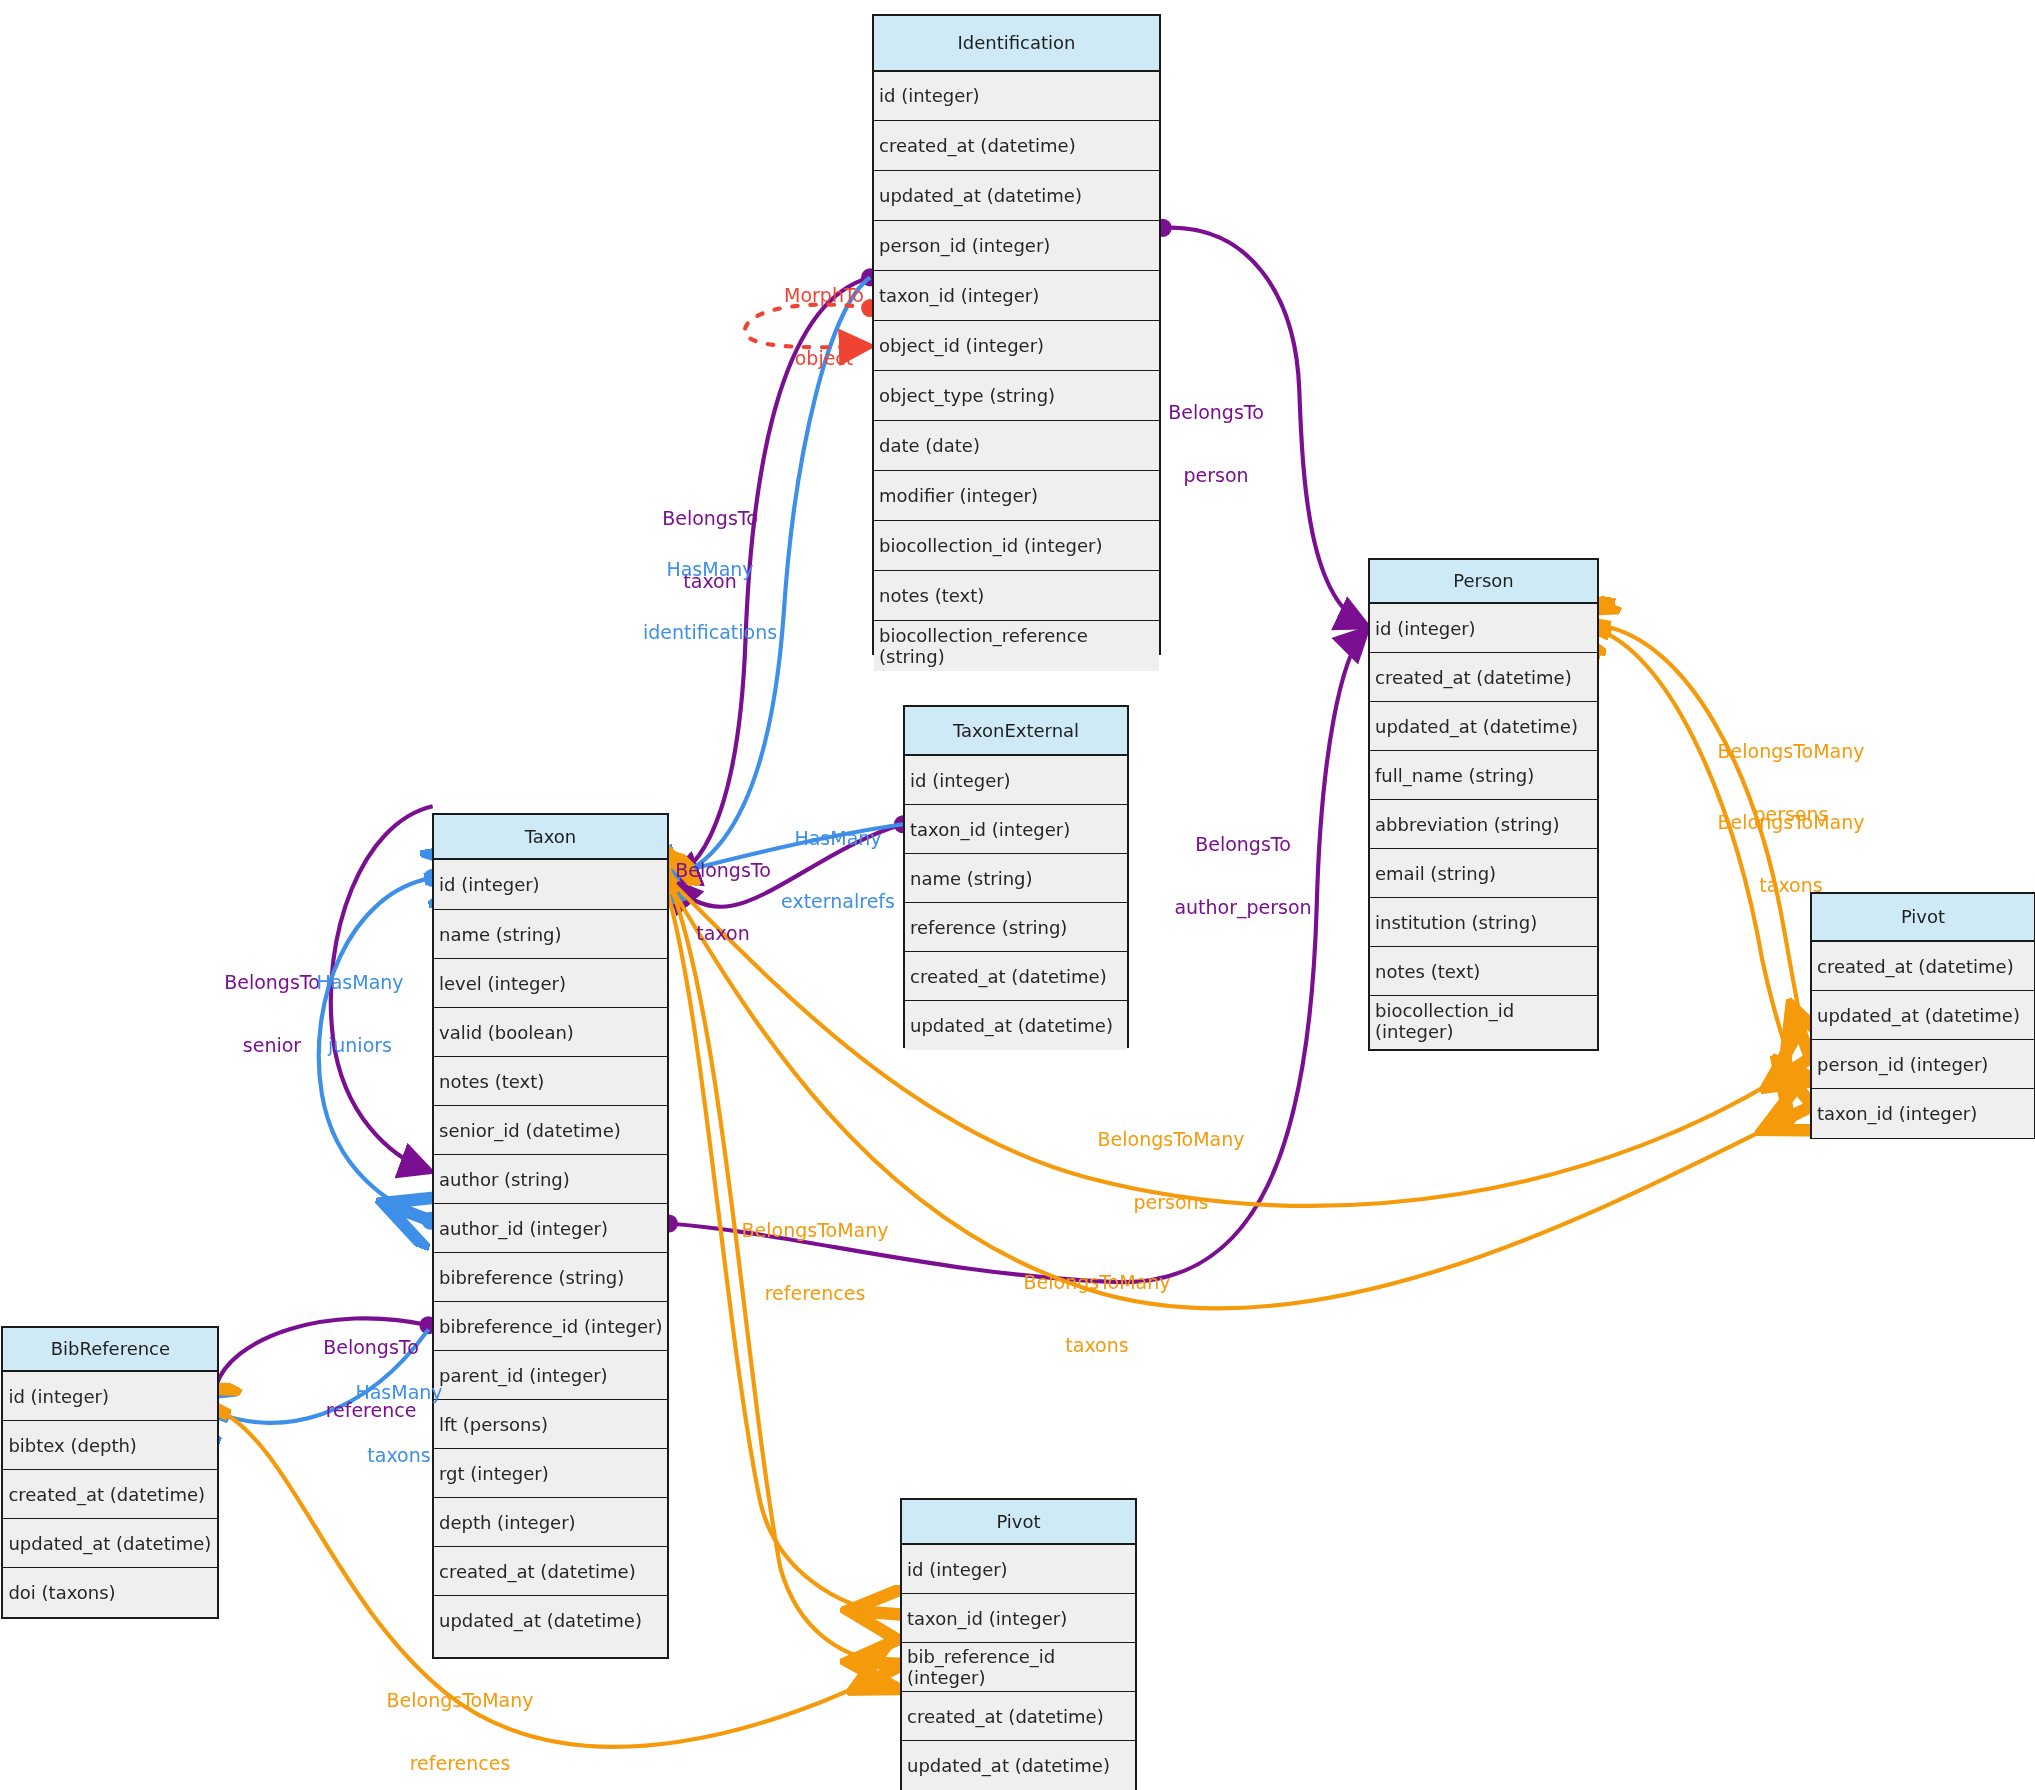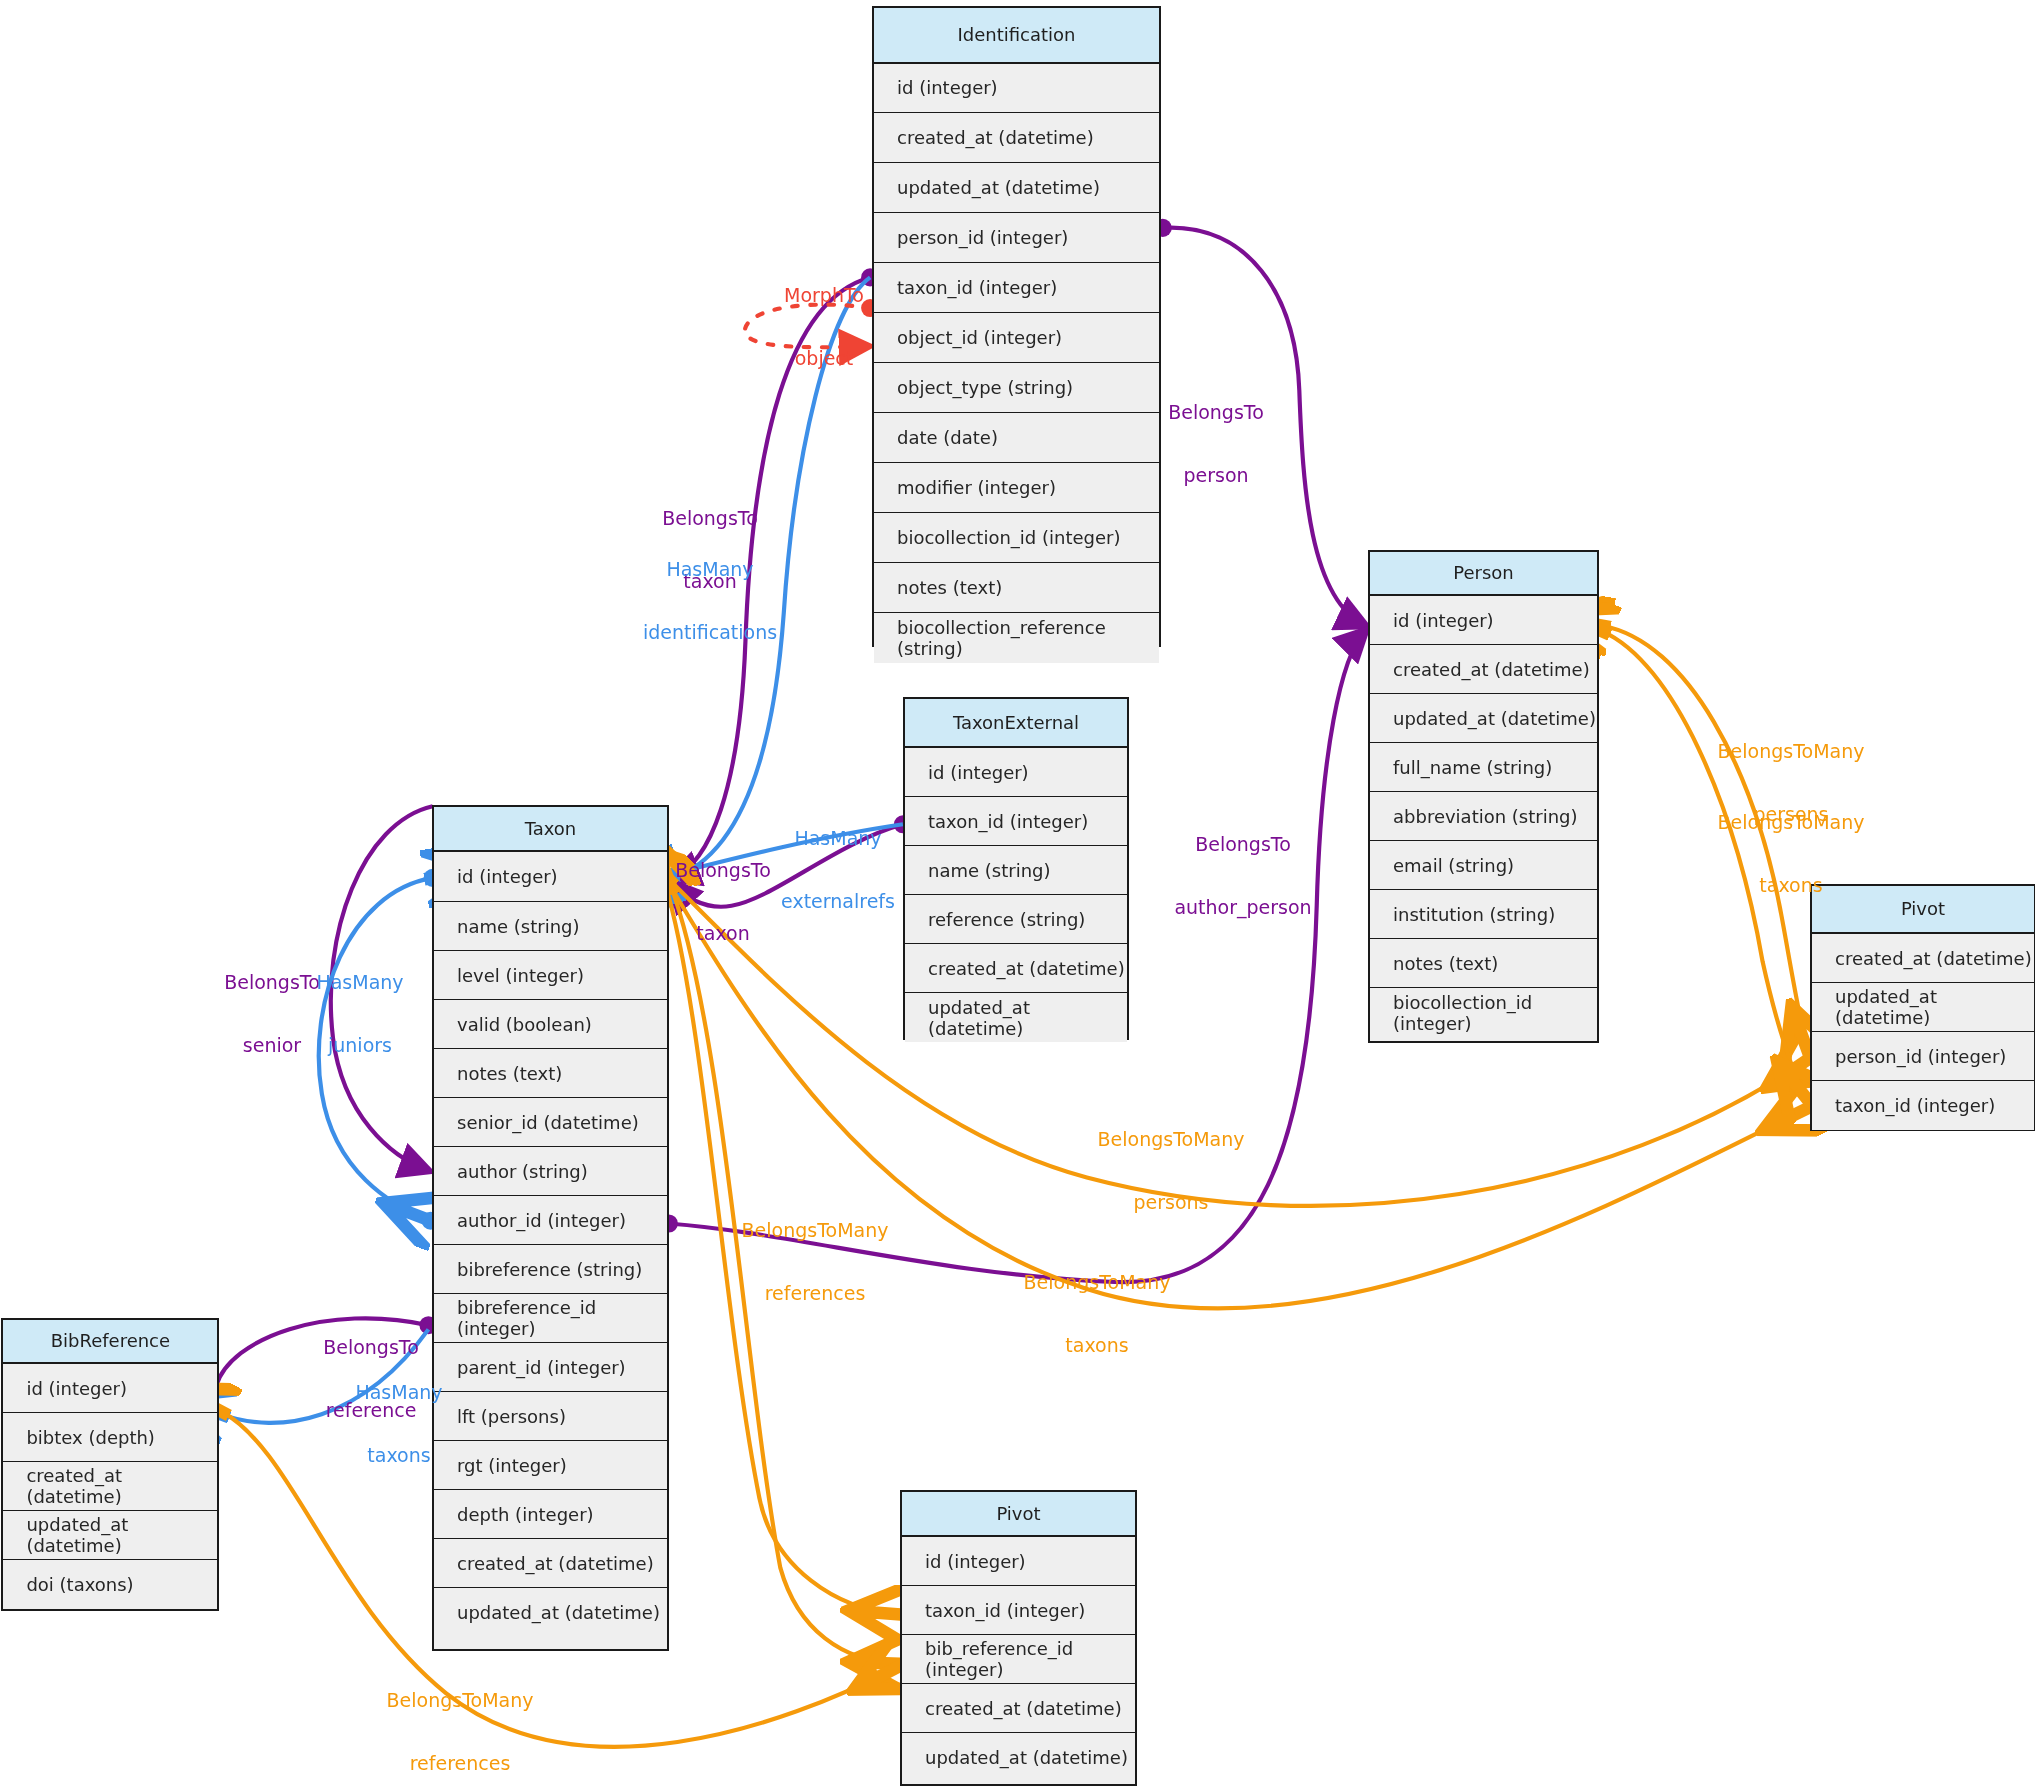--- a/index.html
+++ b/index.html
@@ -13,37 +13,38 @@
   }
   svg#edges{
     position:absolute;left:0;top:0;width:2035px;height:1790px;
     pointer-events:none;
   }
   .entity{
     position:absolute;
     border:2.1px solid #1a1a1a;
     background:#efefef;
     box-sizing:border-box;
+    margin-top:8px;
   }
   .entity-title{
     background:#cfeaf7;
     border-bottom:2.1px solid #1a1a1a;
     text-align:center;
     font-size:18px;
     color:#1f1f1f;
     line-height:1;
     display:flex;align-items:center;justify-content:center;
     box-sizing:border-box;
   }
   .entity-field{
     border-bottom:1.4px solid #1a1a1a;
     background:#efefef;
     font-size:18px;
     color:#262626;
-    padding-left:23px;
+    padding-left:5px;
     display:flex;align-items:center;
     box-sizing:border-box;
   }
   .entity-field:last-child{border-bottom:none;}
   .edge-label{
     position:absolute;
     font-size:19px;
     line-height:1.12;
     text-align:center;
     white-space:pre;

